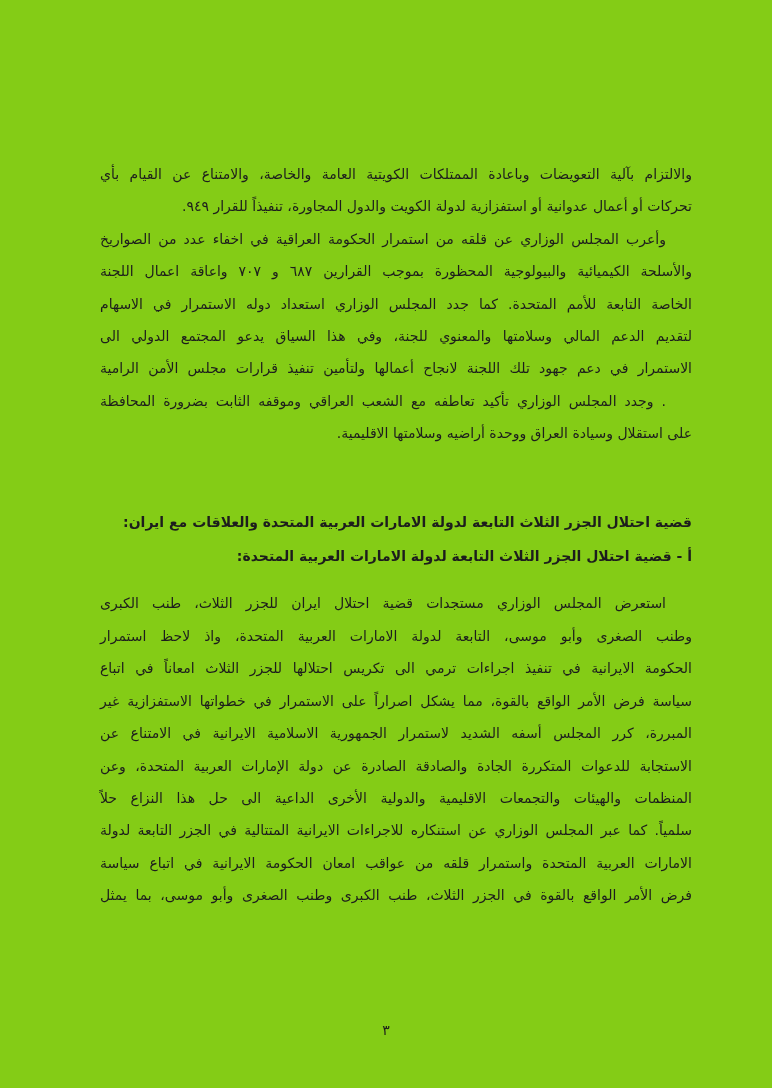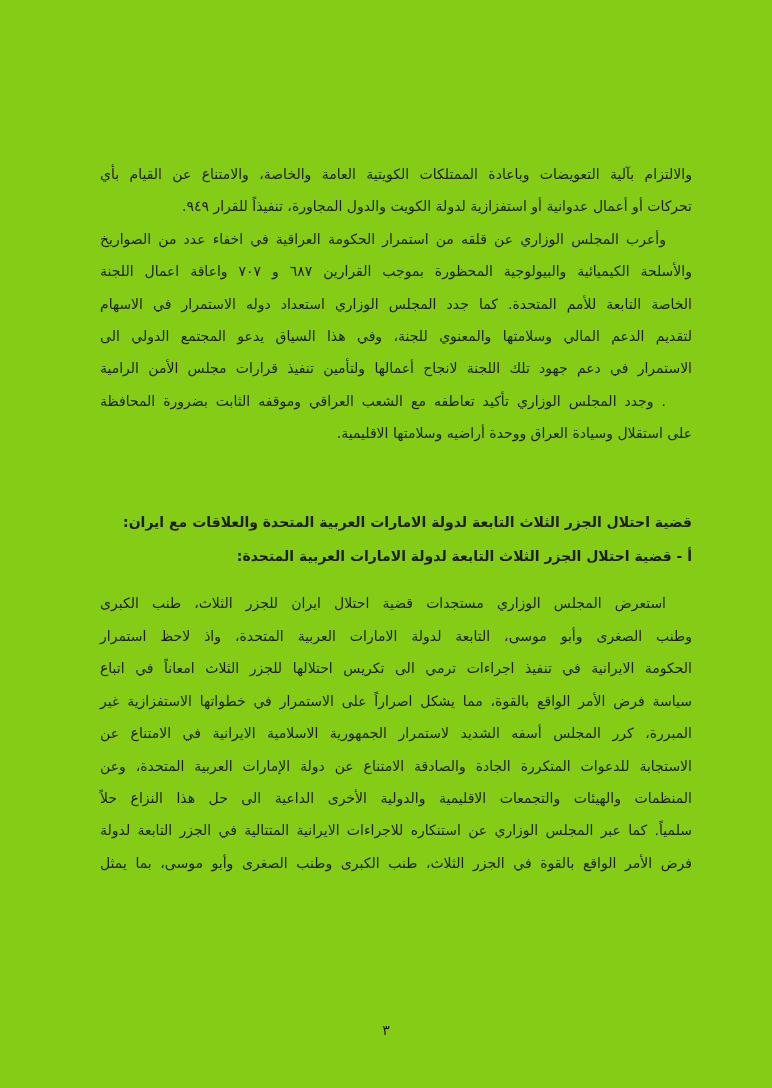--- a/index.html
+++ b/index.html
@@ -88,22 +88,23 @@
 
     <div class="heading">قضية احتلال الجزر الثلاث التابعة لدولة الامارات العربية المتحدة والعلاقات مع ايران:</div>
     <div class="subheading">أ - قضية احتلال الجزر الثلاث التابعة لدولة الامارات العربية المتحدة:</div>
 
     <div class="para para--after-subheading">
       <div class="line line--indent">استعرض المجلس الوزاري مستجدات قضية احتلال ايران للجزر الثلاث، طنب الكبرى</div>
       <div class="line">وطنب الصغرى وأبو موسى، التابعة لدولة الامارات العربية المتحدة، واذ لاحظ استمرار</div>
       <div class="line">الحكومة الايرانية في تنفيذ اجراءات ترمي الى تكريس احتلالها للجزر الثلاث امعاناً في اتباع</div>
       <div class="line">سياسة فرض الأمر الواقع بالقوة، مما يشكل اصراراً على الاستمرار في خطواتها الاستفزازية غير</div>
       <div class="line">المبررة، كرر المجلس أسفه الشديد لاستمرار الجمهورية الاسلامية الايرانية في الامتناع عن</div>
-      <div class="line">الاستجابة للدعوات المتكررة الجادة والصادقة الامتناع عن دولة الإمارات العربية المتحدة، وعن</div>
+      <div class="line">الاستجابة للدعوات المتكررة الجادة والصادقة الصادرة عن دولة الإمارات العربية المتحدة، وعن</div>
       <div class="line">المنظمات والهيئات والتجمعات الاقليمية والدولية الأخرى الداعية الى حل هذا النزاع حلاً</div>
       <div class="line">سلمياً. كما عبر المجلس الوزاري عن استنكاره للاجراءات الايرانية المتتالية في الجزر التابعة لدولة</div>
+      <div class="line">الامارات العربية المتحدة واستمرار قلقه من عواقب امعان الحكومة الايرانية في اتباع سياسة</div>
       <div class="line line--faint-end">فرض الأمر الواقع بالقوة في الجزر الثلاث، طنب الكبرى وطنب الصغرى وأبو موسى، بما يمثل</div>
     </div>
 
   </div>
 
   <div class="page-number">٣</div>
 </div>
 
 </body></html>

